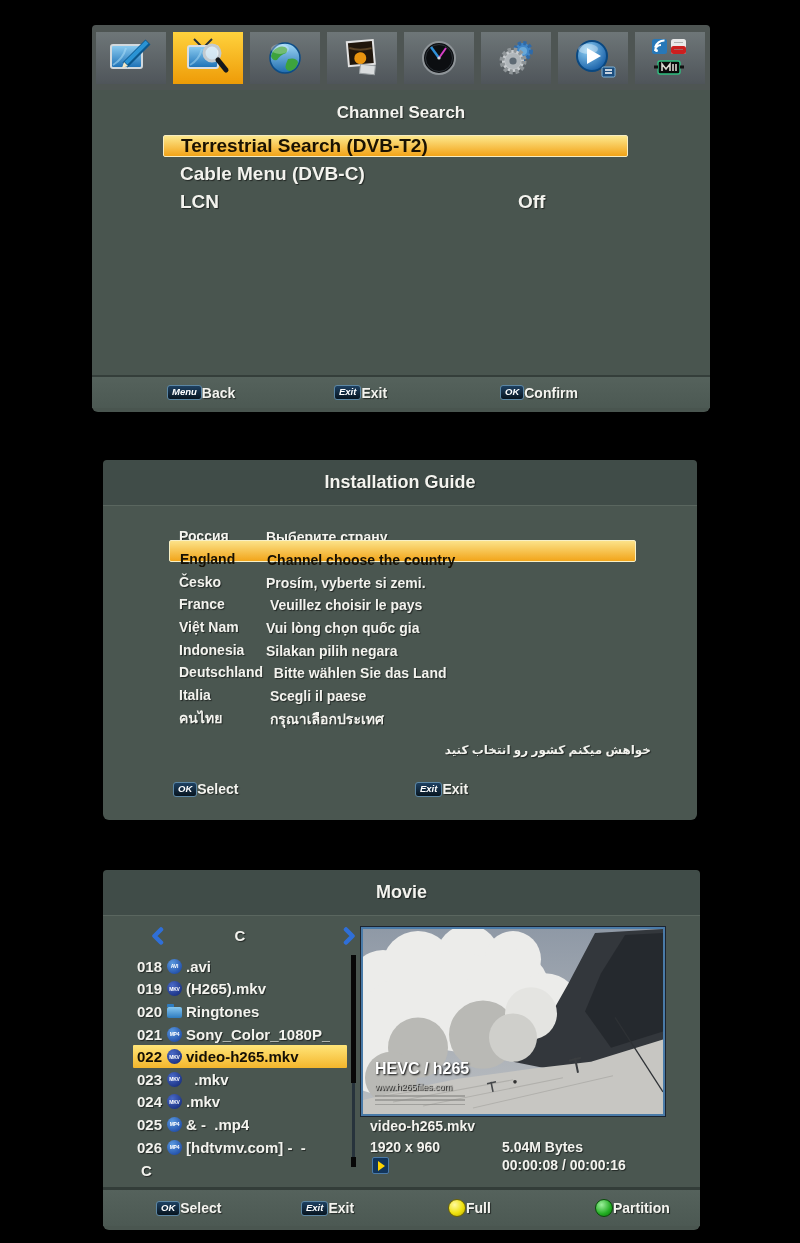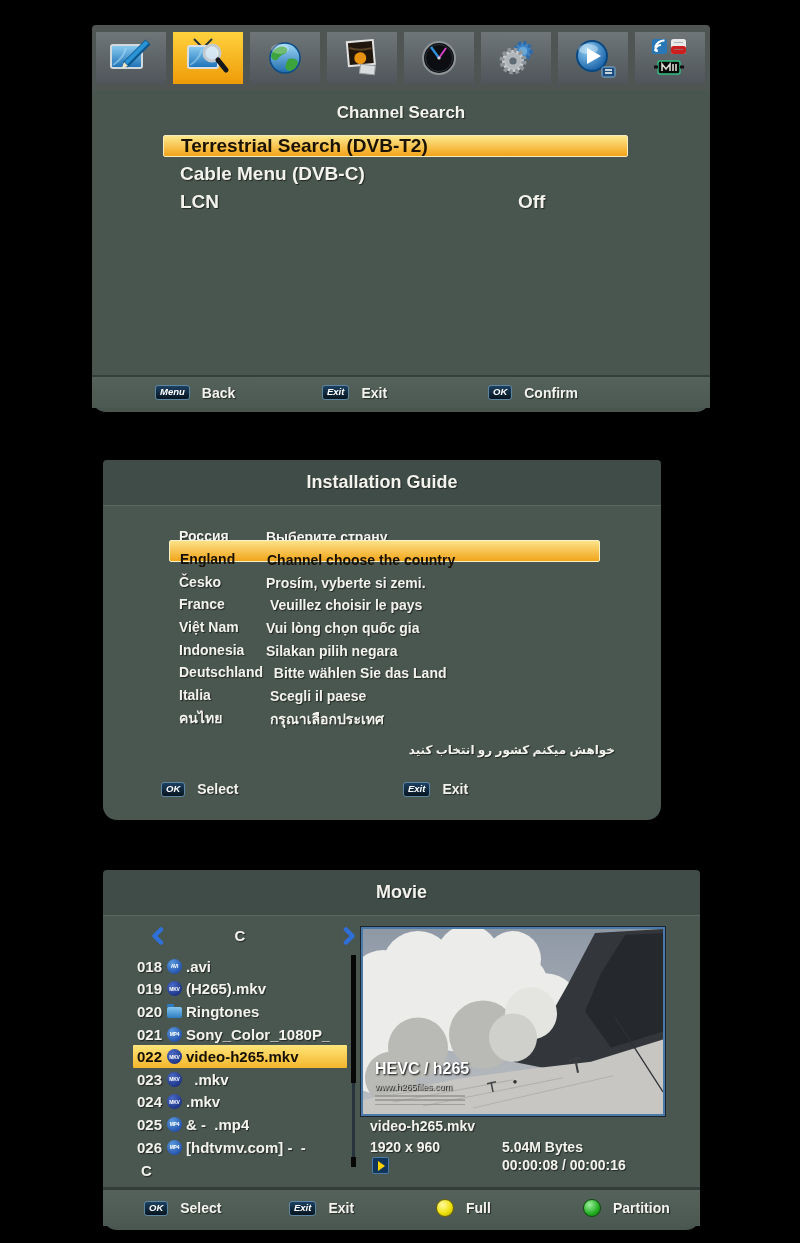--- a/index.html
+++ b/index.html
@@ -1,46 +1,46 @@
 <!DOCTYPE html>
 <html><head>
 <meta charset="utf-8">
 <style>
   html,body{margin:0;padding:0;background:#000;}
   .stage{position:relative;width:800px;height:1243px;background:#000;overflow:hidden;
          font-family:"Liberation Sans","DejaVu Sans",sans-serif;font-weight:700;}
-  .panel{position:absolute;background:#4a5650;border-radius:14px;}
+  .panel{position:absolute;background:#4a5650;border-radius:6px;}
   .wtxt{color:#f3f3ee;text-shadow:1px 1px 1px rgba(0,0,0,.55);}
 
   
   #panel1{left:92px;top:25px;width:618px;height:387px;background:#49554f;}
   .toolbar{position:absolute;left:0;top:0;width:100%;height:65px;background:#4e5553;
            border-radius:4px 4px 0 0;display:flex;gap:7px;padding:7px 3px 0 4px;box-sizing:border-box;}
   .tool-cell{width:70px;height:52px;flex:none;display:flex;align-items:center;justify-content:center;
              background:linear-gradient(#6e7678,#4f555a);}
   .tool-cell.selected{background:linear-gradient(#ffd23d,#ee9b07);}
   .tool-cell svg{width:48px;height:42px;}
   .p1-title{position:absolute;top:78px;left:0;width:100%;text-align:center;font-size:17px;}
   .p1-list{position:absolute;left:71px;top:110px;right:82px;}
   .p1-row{position:relative;height:28px;line-height:22px;font-size:19px;padding-left:17px;}
   .p1-row.selected{height:20px;line-height:20px;margin-bottom:6px;border:1px solid #f7ecc0;border-radius:2px;
                    background:linear-gradient(#fde88d,#f2a318);color:#1a1202;text-shadow:none;}
   .p1-value{position:absolute;left:355px;top:0;}
   .panel-footer{position:absolute;left:0;bottom:4px;width:100%;height:31px;
                 background:linear-gradient(#55625c,#4c5953);border-top:2px solid #343e3a;}
-  .key-group{position:absolute;top:50%;transform:translateY(-50%);display:flex;align-items:center;gap:12px;}
+  .key-group{position:absolute;top:50%;transform:translateY(-50%);display:flex;align-items:center;gap:0;margin-left:12px;}
   .key-badge{background:linear-gradient(#1d4061,#081520);border:1px solid #5b86a4;border-radius:3px;
              color:#fff;font-size:9.5px;font-style:italic;padding:1px 4px 2px;line-height:10px;text-shadow:none;}
   .key-label{font-size:14px;}
   .dot{width:16px;height:16px;border-radius:50%;flex:none;}
   .dot.yellow{background:radial-gradient(circle at 35% 30%,#fffaa0,#efe20e 55%,#b7a800);border:1px solid #6e6400;}
   .dot.green{background:radial-gradient(circle at 35% 30%,#9df09d,#22ad22 60%,#0d6e0d);border:1px solid #084d08;}
 
   
-  #panel2{left:103px;top:460px;width:558px;height:360px;}
+  #panel2{left:103px;top:460px;width:558px;height:360px;padding-left:36px;}
   .panel-header{position:absolute;top:0;left:0;width:100%;height:45px;background:#404c48;
                 border-radius:4px 4px 0 0;border-bottom:1px solid #5a665f;}
   .panel-header .title{display:block;line-height:45px;text-align:center;font-size:18px;}
   .country-list{position:absolute;left:66px;top:57px;right:61px;}
   .country-row{position:relative;height:22.7px;display:flex;align-items:center;font-size:14px;}
   .country-row .cname{margin-left:10px;width:87px;flex:none;white-space:pre;margin-top:16px;}
   .country-row .cmsg{white-space:pre;margin-top:18px;}
   .country-row.selected{background:linear-gradient(#fce289,#f2a51a);border:1px solid #f8f0c6;border-radius:2px;
                         box-sizing:border-box;color:#171003;text-shadow:none;}
   .rtl-line{position:absolute;top:283px;right:46px;font-size:12px;direction:rtl;}

